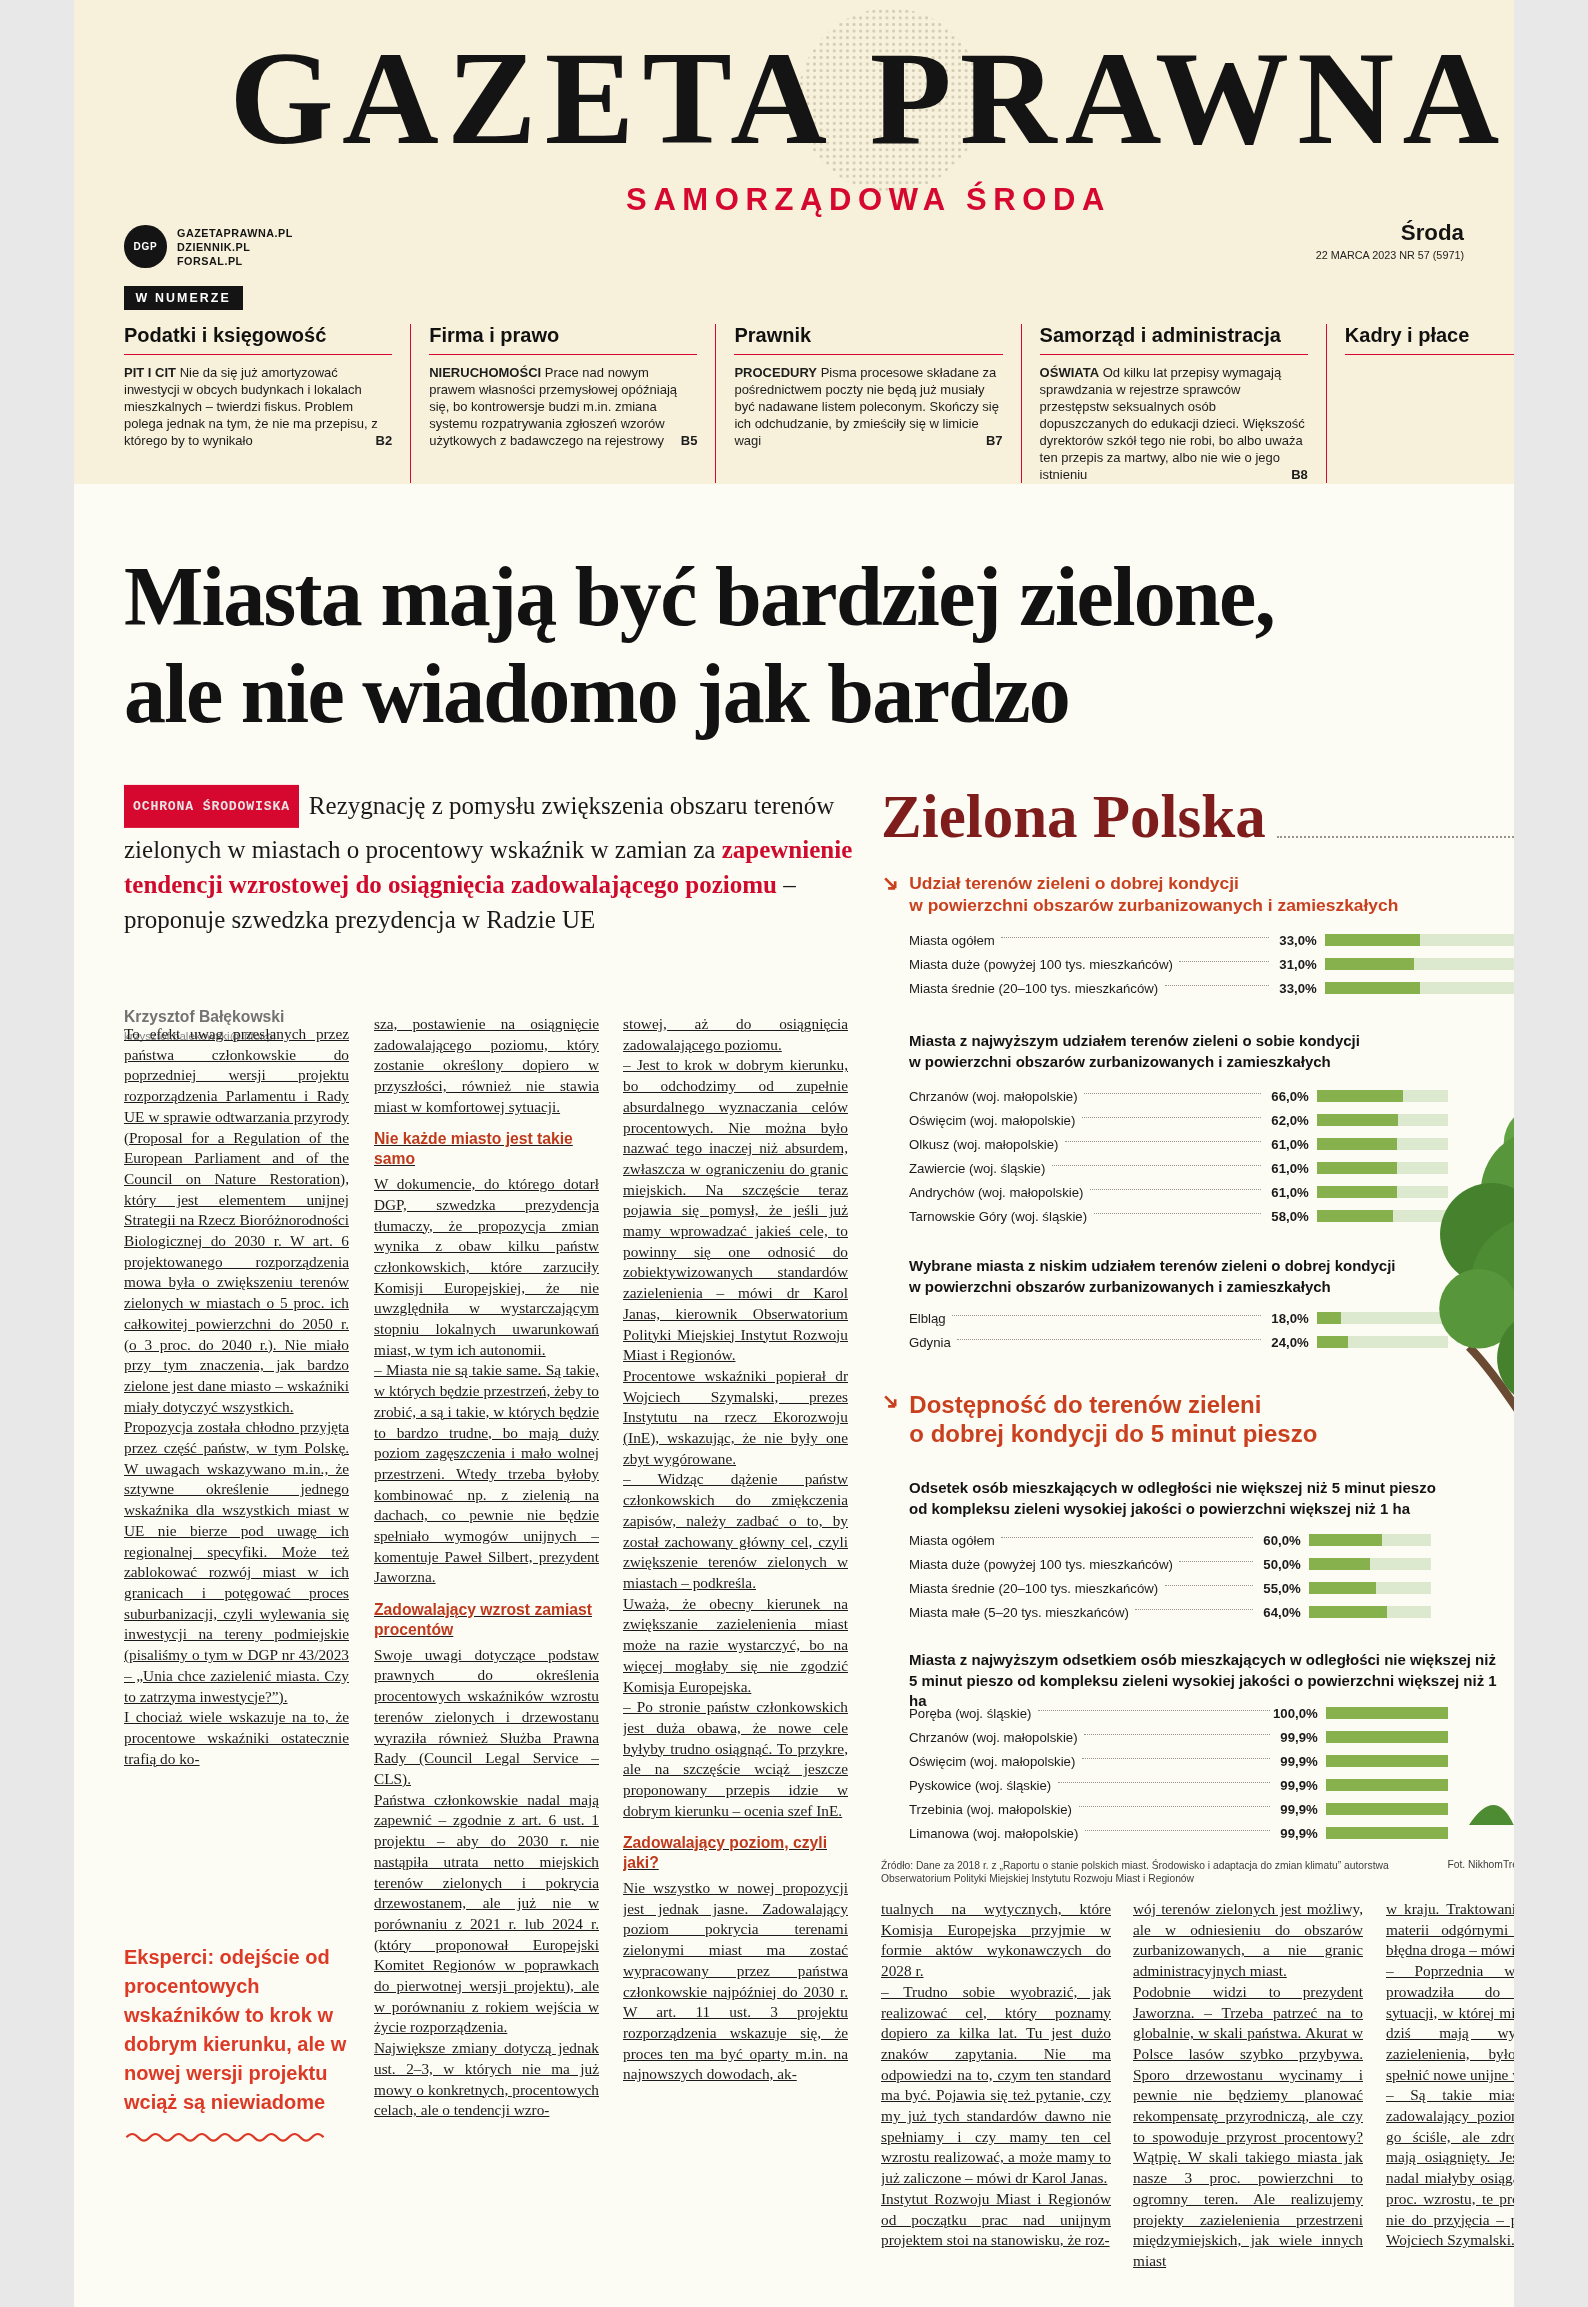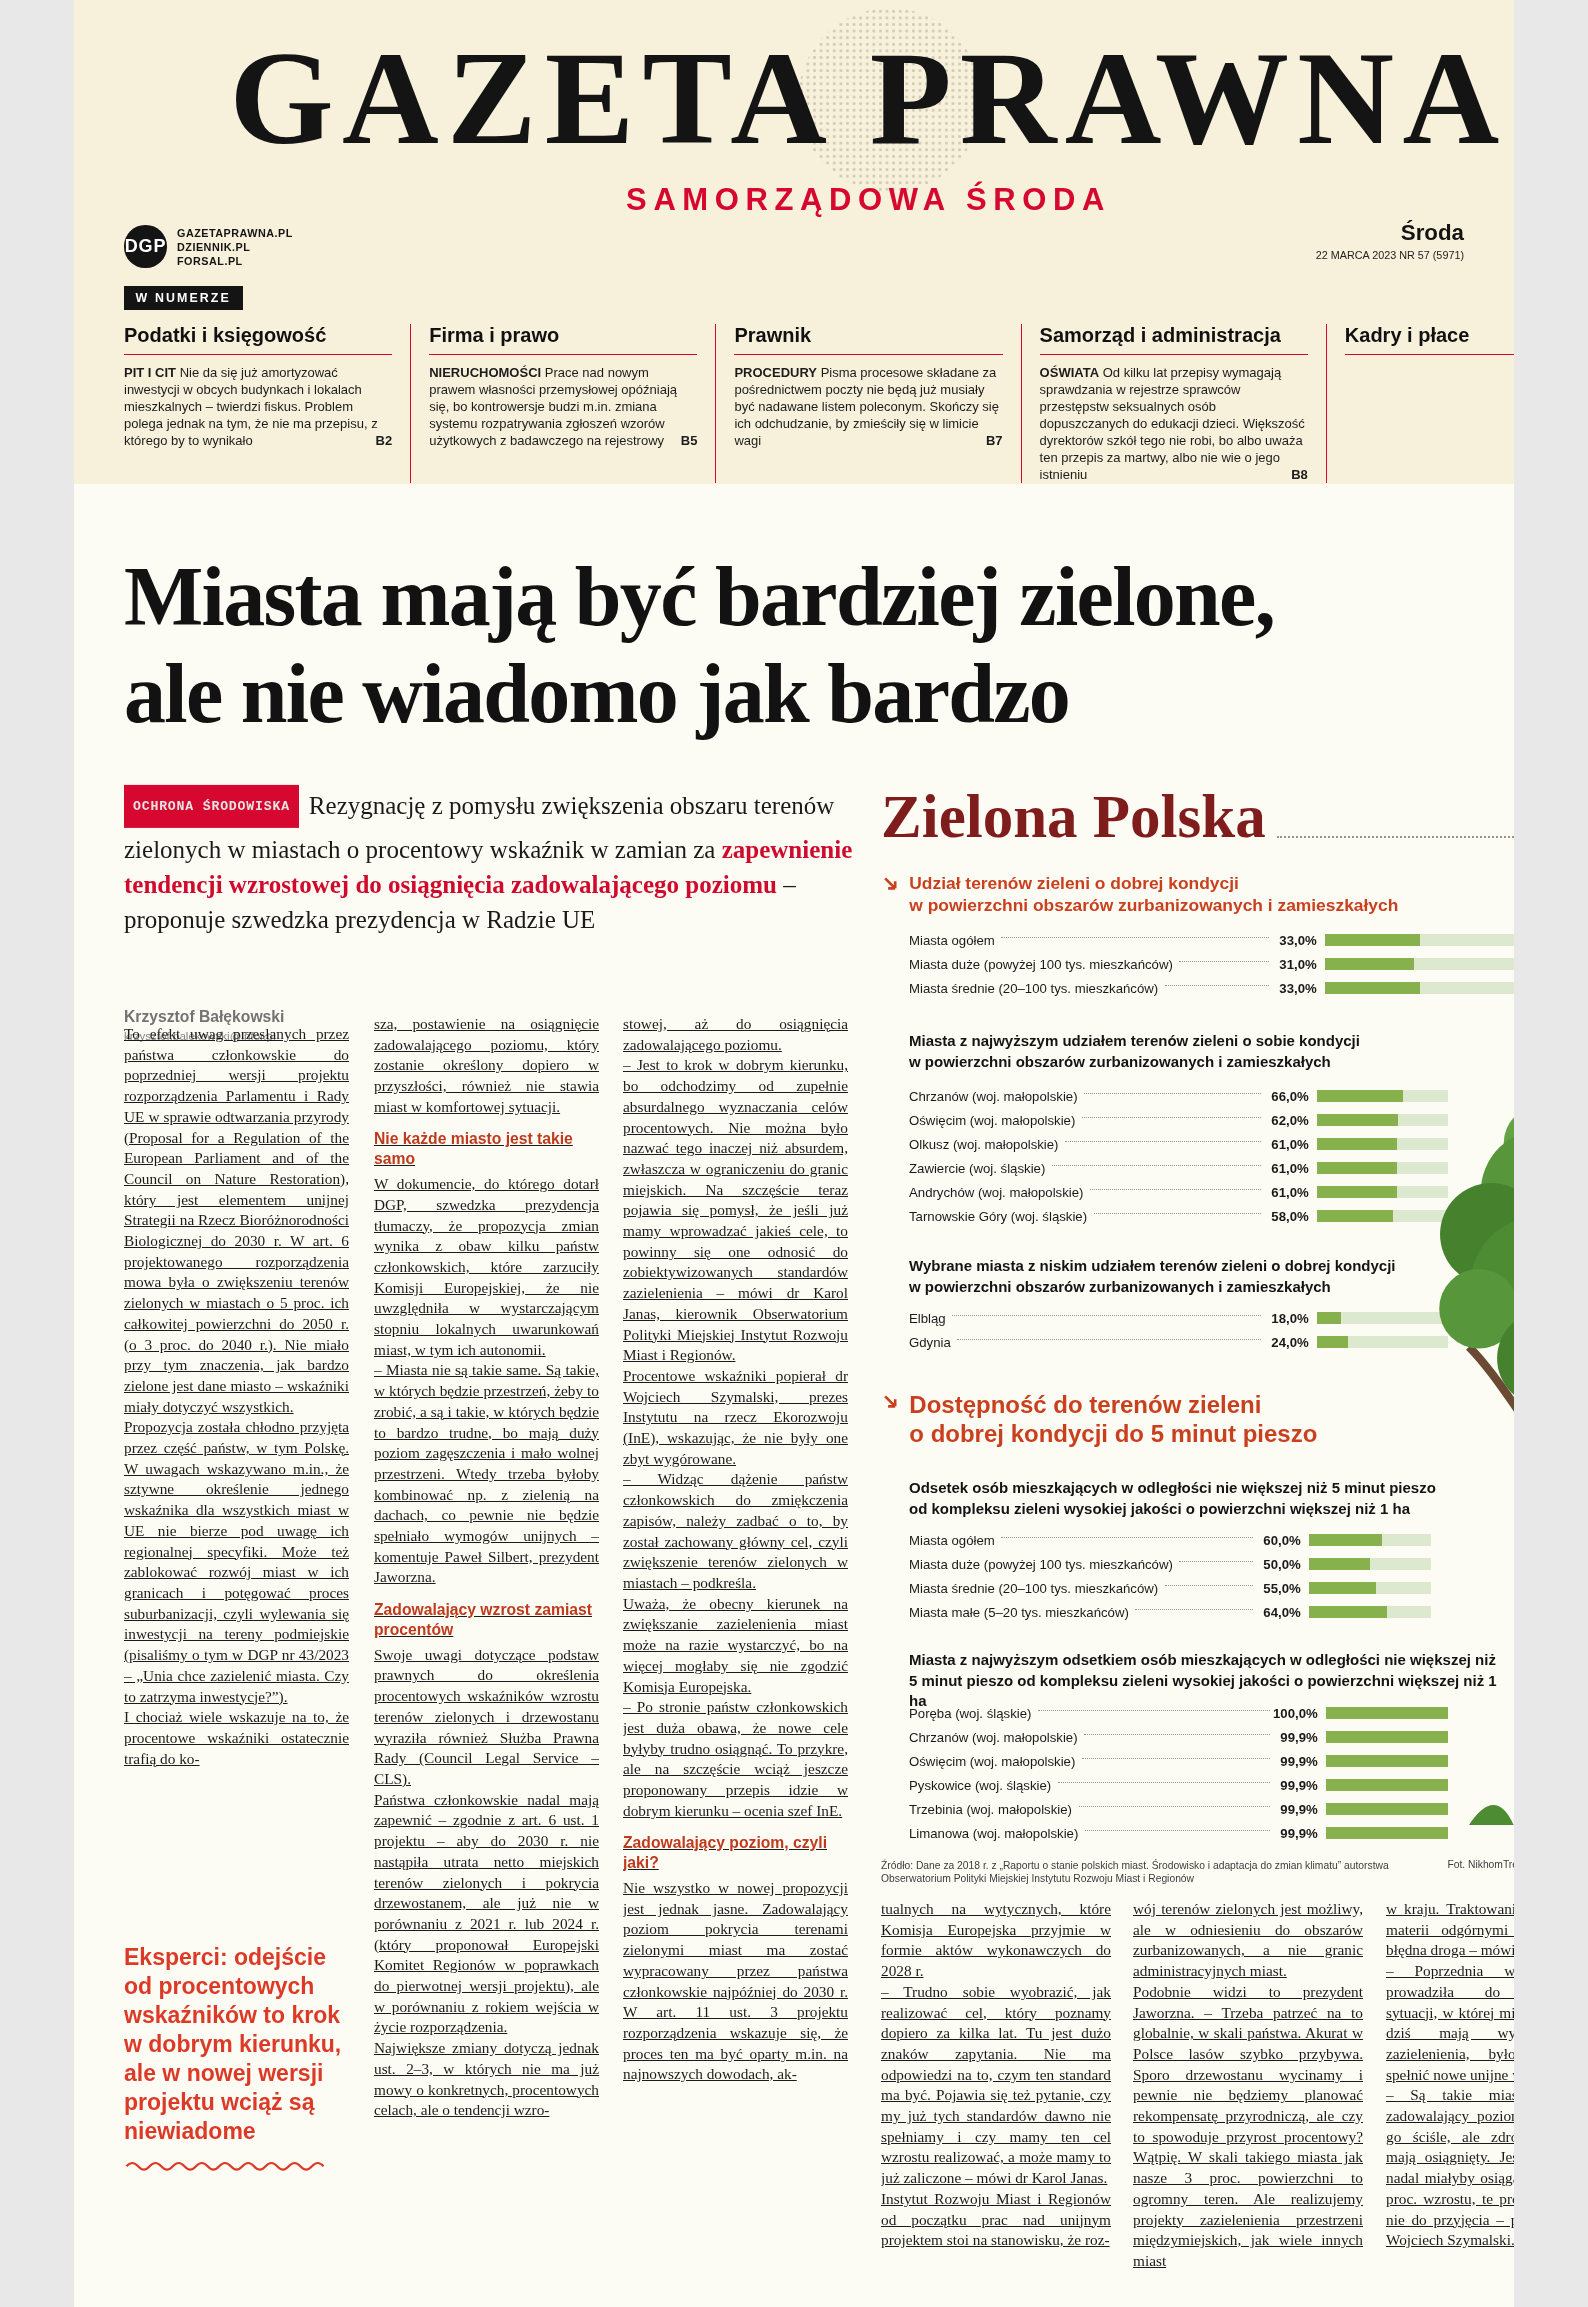--- a/index.html
+++ b/index.html
@@ -9,21 +9,21 @@
   
   .band { position:absolute; left:0; top:0; width:1589px; height:484px; background:#f7f0da; }
   .globe { position:absolute; left:724px; top:8.3px; width:184px; height:184px; border-radius:50%;
            background-image: radial-gradient(#b4ac94 1.3px, transparent 1.4px); background-size:6.6px 6.6px; opacity:.55; }
   .masthead { position:absolute; left:0; top:28px; width:1589px; text-align:center;
               font-family:"Liberation Serif", serif; font-weight:bold; font-size:134px; line-height:141px;
               letter-spacing:8.3px; color:#141414; white-space:nowrap; }
   .edition { position:absolute; left:0; top:182px; width:1589px; text-align:center;
              font-weight:bold; font-size:31px; letter-spacing:6.6px; color:#d6082f; }
   .meta-left { position:absolute; left:50px; top:225px; display:flex; gap:10px; align-items:center; }
-  .dgp-box { width:43px; height:43px; background:#141414; color:#fff; font-weight:bold; font-size:18px;
+  .dgp-box { width:43px; height:43px; background:#141414; color:#fff; font-weight:bold; font-size:10px;
              display:flex; align-items:center; justify-content:center; letter-spacing:0.8px;border-radius:21px; }
   .sites div { font-size:10.8px; font-weight:bold; line-height:14px; letter-spacing:0.5px; color:#141414; }
   .meta-right { position:absolute; right:50px; top:220px; text-align:right; }
   .weekday { font-size:22.3px; font-weight:bold; color:#141414; }
   .dateline { font-size:10.8px; margin-top:2.5px; color:#222; }
   .chip { position:absolute; left:50px; top:286px; background:#141414; color:#fff; font-weight:bold;
           font-size:12.4px; letter-spacing:2.1px; padding:5px 11.6px; }
 
   
   .teasers { position:absolute; left:50px; top:324px; width:1489px; display:flex; }
@@ -55,21 +55,21 @@
   #col1 { left:50px;  top:1024px; height:852px; }
   #col2 { left:300px; top:1014px; height:1281px; }
   #col3 { left:549px; top:1014px; height:1281px; }
   #col4 { left:807px;  top:1899px; width:230px; height:405px; }
   #col5 { left:1059px; top:1899px; width:230px; height:405px; }
   #col6 { left:1312px; top:1899px; width:230px; height:405px; }
   .subhead { font-family:"Liberation Sans", sans-serif; font-weight:bold; font-size:15.7px; line-height:20px;
              color:#bf3a1d; margin:11.6px 0 5px; text-align:left; }
   .endmark { text-align:right; font-size:12.4px; color:#333; margin-top:3.3px; }
   .experts { position:absolute; left:50px; top:1943px; width:230px; color:#dc3a26; font-weight:bold;
-             font-size:23px; line-height:29px; }
+             font-size:20px; line-height:29px; }
   .squiggle { margin-top:11.6px; display:block; }
 
   
   .ig-titlerow { position:absolute; left:807px; top:783px; width:732px; display:flex; align-items:flex-end; }
   .ig-title { font-family:"Liberation Serif", serif; font-weight:bold; font-size:61px; line-height:68px;
               color:#7f1d1d; white-space:nowrap; }
   .ig-leader { flex:1; border-bottom:2.1px dotted #9a948a; margin:0 6.6px 13.2px 11.6px; }
   .ig-mark { font-size:10.8px; color:#8a8a8a; padding-bottom:11.6px; white-space:nowrap; }
   .sec-hdr { position:absolute; left:807px; display:flex; gap:8.3px; }
   .sec-hdr.bold { left:835px; }

